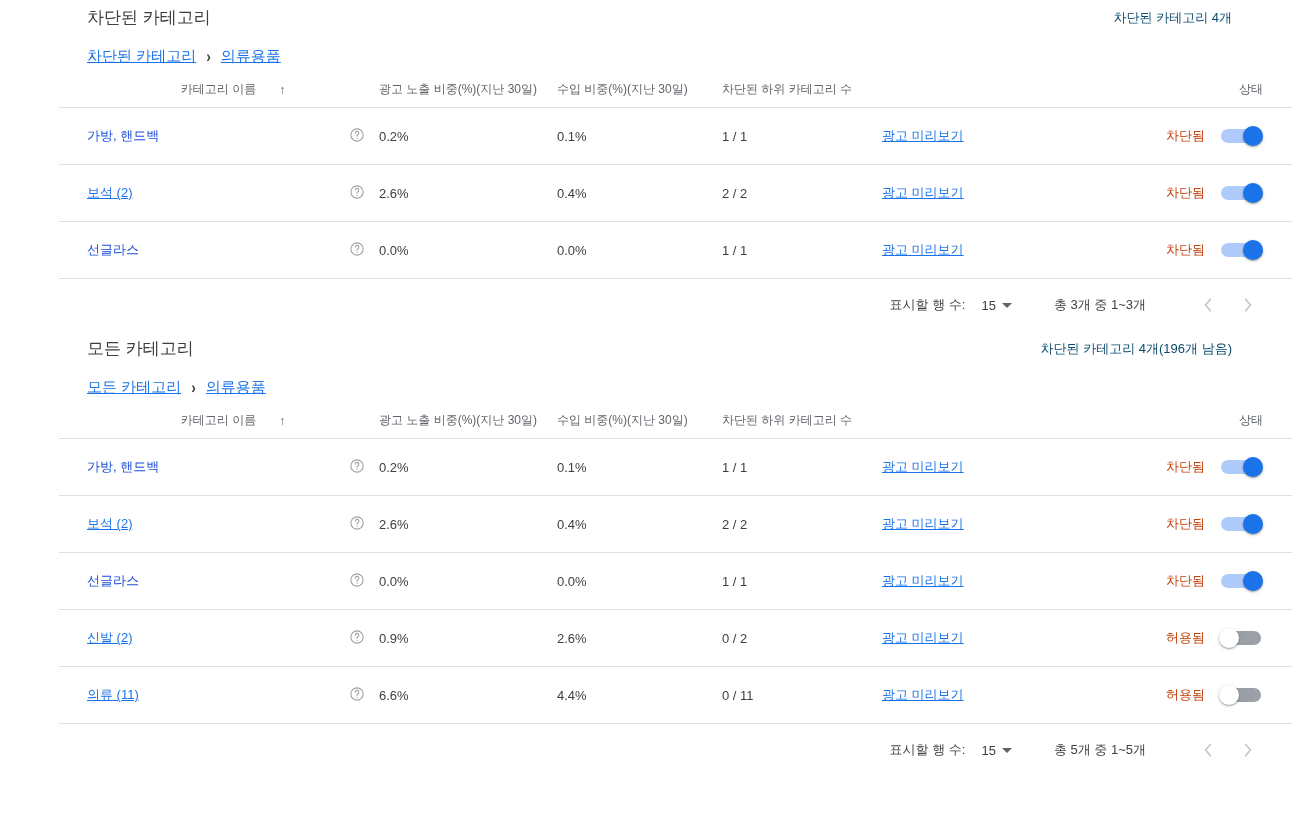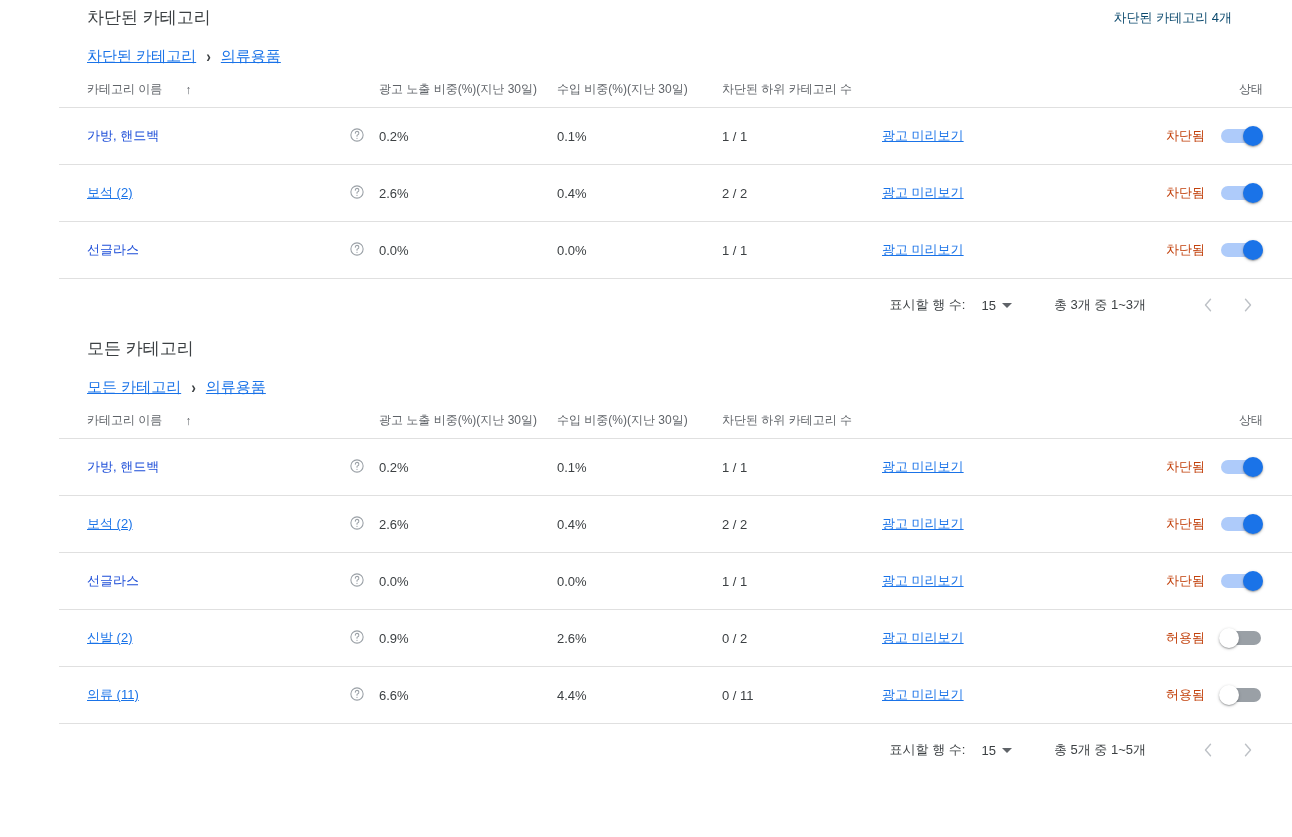--- a/index.html
+++ b/index.html
@@ -98,21 +98,21 @@
 
   
   col.c-name    { width: 290px; }
   col.c-help    { width: 30px;  }
   col.c-imp     { width: 178px; }
   col.c-rev     { width: 165px; }
   col.c-sub     { width: 160px; }
   col.c-prev    { width: 210px; }
   col.c-status  { width: 203px; }
 
-  .th-name-wrap { display: flex; align-items: center; gap: 23px; padding-left: 28px; }
+  .th-name-wrap { display: flex; align-items: center; gap: 23px; padding-left: 28px; justify-content: center; }
   .sort-arrow { font-size: 12px; color: #5f6368; line-height: 1; }
   .th-status { text-align: right !important; padding-right: 32px !important; }
 
   .cell-name { padding-left: 28px; }
   .cell-name-link {
     color: #1a73e8;
     text-decoration: underline;
     cursor: pointer;
   }
   .cell-name-plain { color: #1d4ed8; }
@@ -331,20 +331,21 @@
               <svg width="20" height="20" viewBox="0 0 24 24" fill="none" stroke="currentColor" stroke-width="1.7" stroke-linecap="round" stroke-linejoin="round">
                 <path d="M9 5 L15 12 L9 19"></path>
               </svg>
             </span>
           </span>
         </div>
       </div>
       <div class="section">
         <div class="section-head">
           <div class="section-title">모든 카테고리</div>
+          <div class="section-count">차단된 카테고리 4개(196개 남음)</div>
         </div>
         <div class="breadcrumb">
           <span class="crumb-link">모든 카테고리</span>
           <span class="crumb-sep">›</span>
           <span class="crumb-link">의류용품</span>
         </div>
         <table class="cat-table">
           <colgroup>
             <col class="c-name">
             <col class="c-help">

